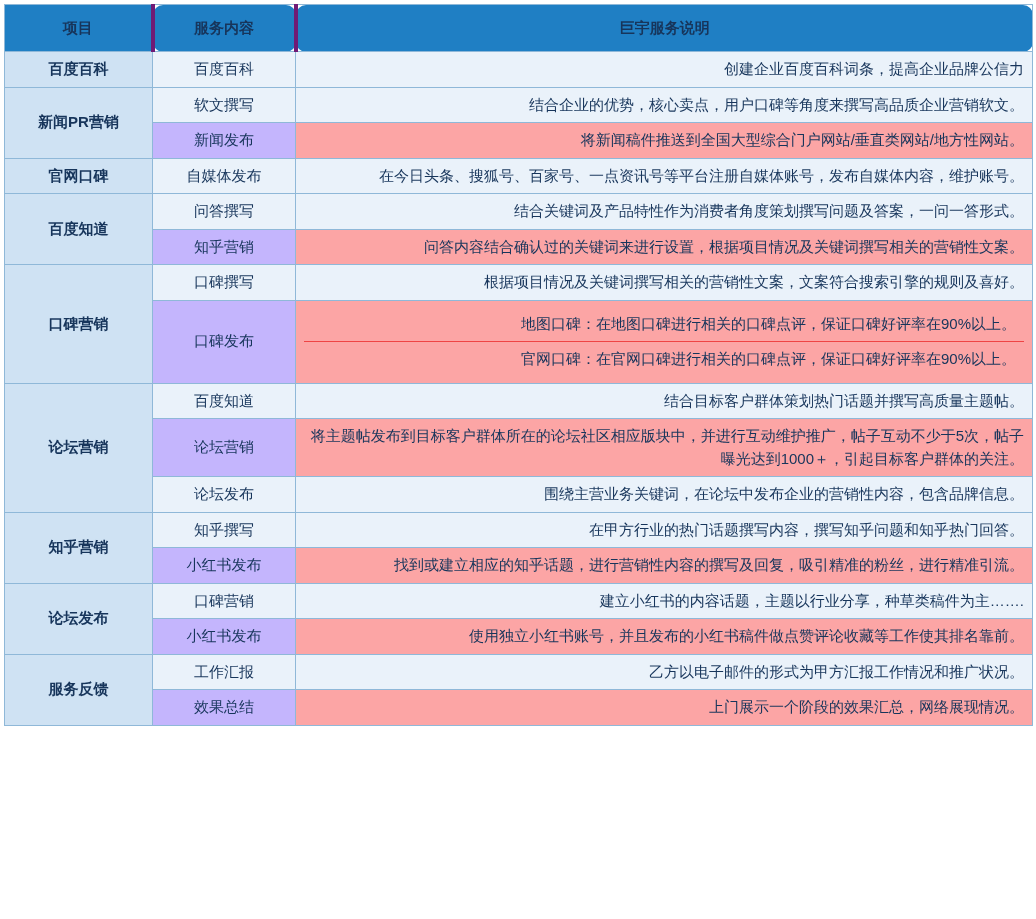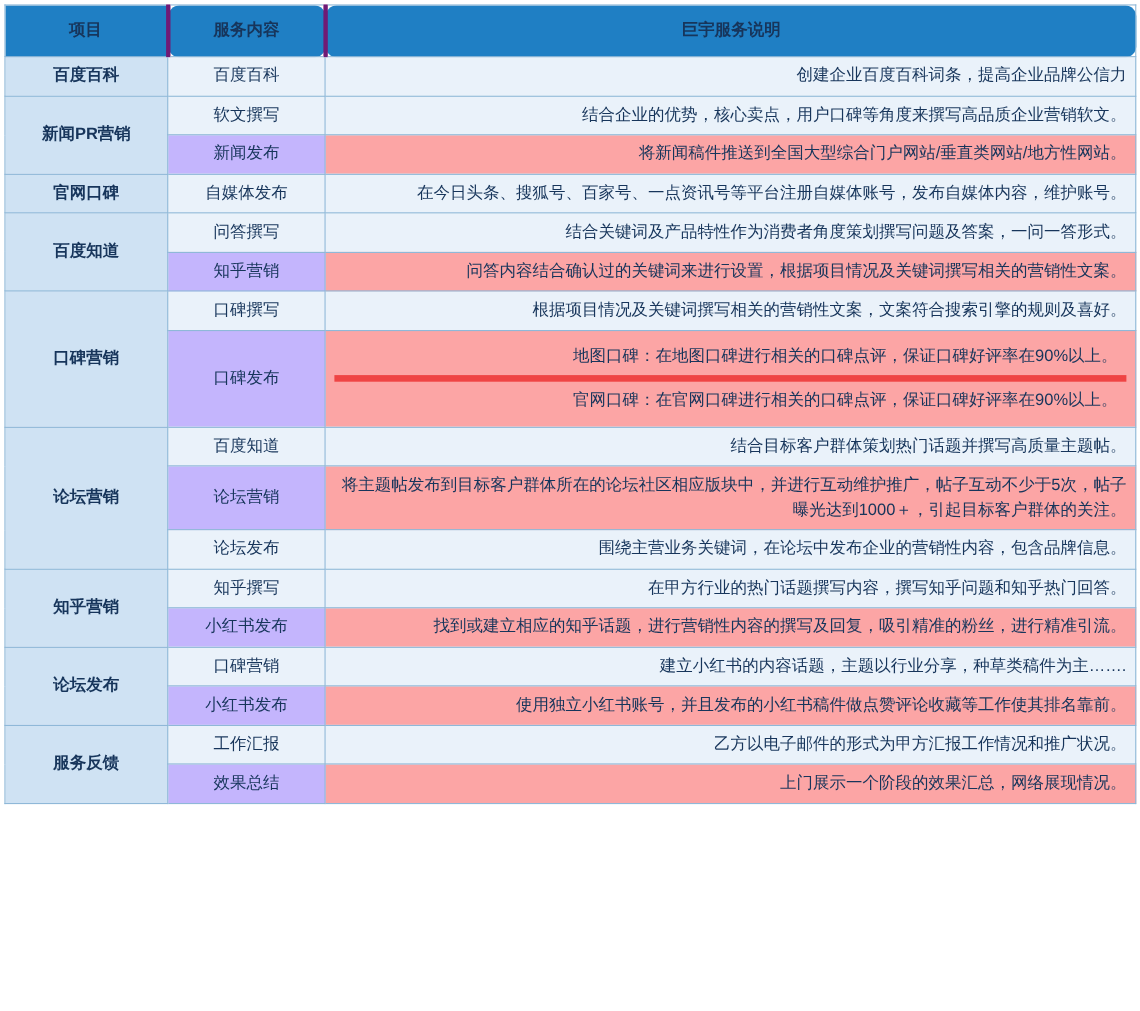--- a/index.html
+++ b/index.html
@@ -75,21 +75,21 @@
     background: #c4b5fd;
   }
   .split-cell {
     padding: 0;
   }
   .split-cell > div {
     padding: 6px 8px;
     box-sizing: border-box;
   }
   .split-cell > div.top {
-    border-bottom: 6px solid #ef4444;
+    border-bottom: 1px solid #ef4444;
   }
 </style>
 </head>
 <body>
 
 <div id="sheet">
   <table class="svc">
     <colgroup>
       <col class="c1">
         <col class="c2">

